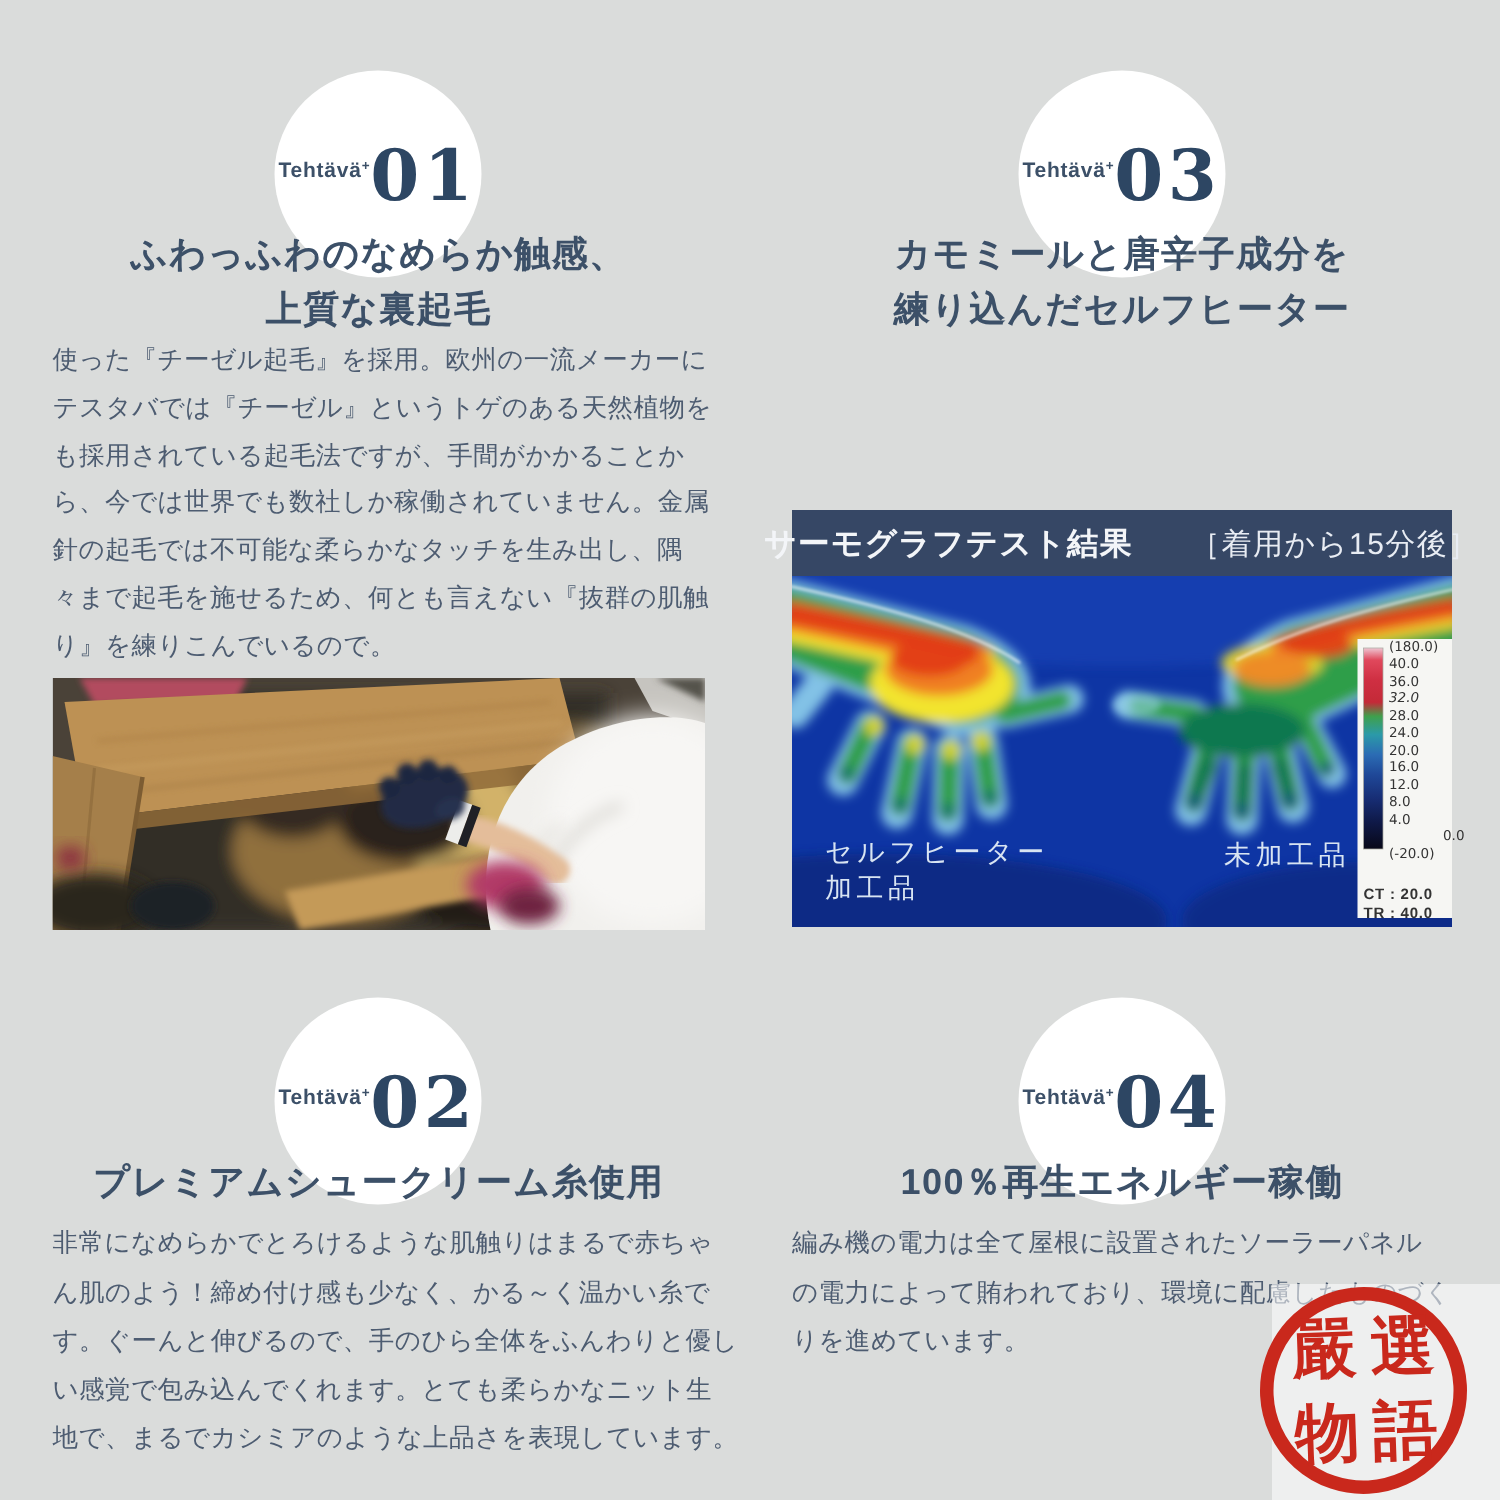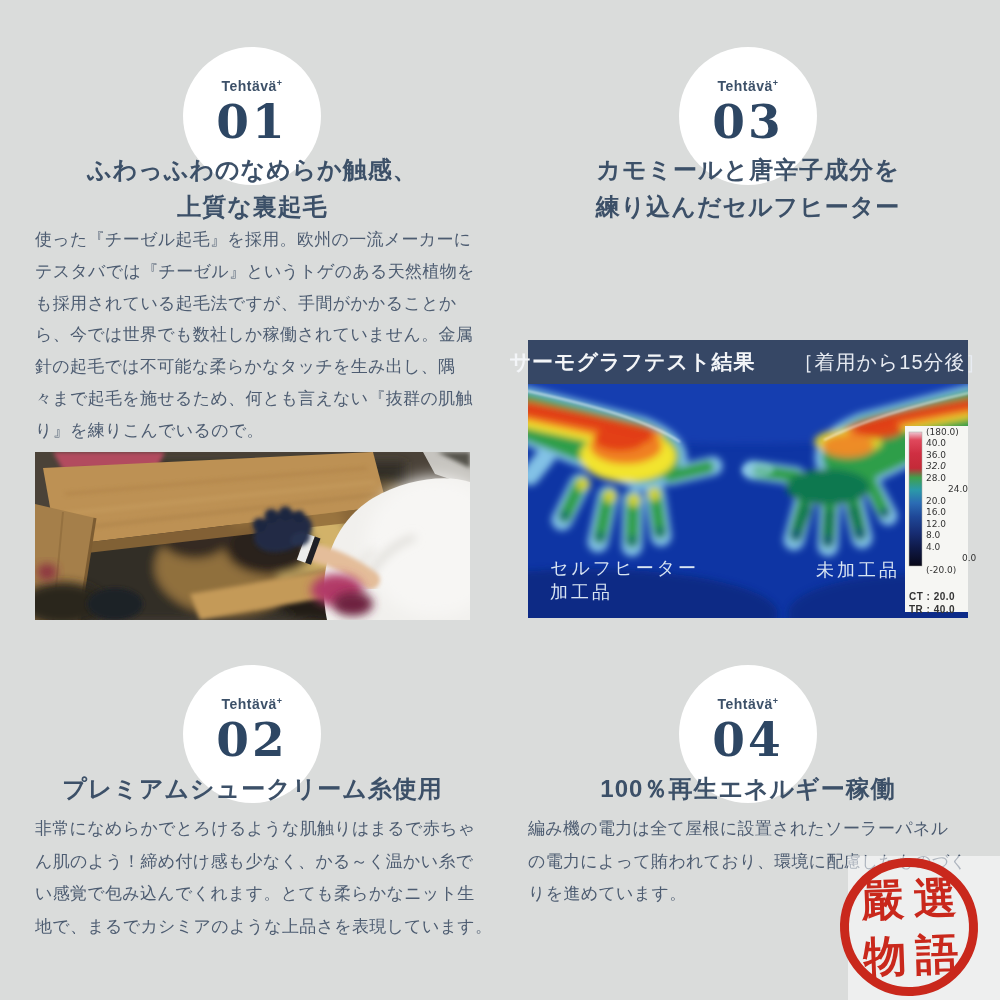--- a/index.html
+++ b/index.html
@@ -7,21 +7,21 @@
     width:1000px;height:1000px;overflow:hidden;
     background:#dadcdb;
     font-family:"Liberation Sans","DejaVu Sans",sans-serif;
     position:relative;
   }
   #canvas{position:absolute;left:0;top:0;width:1000px;height:1000px;}
 
   
   .badge{
     position:absolute;width:138px;height:138px;border-radius:50%;
-    background:#ffffff;display:flex;flex-direction:column;
+    background:#ffffff;display:flex;flex-direction:row;
     align-items:center;justify-content:center;z-index:1;
   }
   .brand{
     font-size:14px;font-weight:bold;color:#3c5068;letter-spacing:.5px;
     line-height:1;margin-top:-6px;
   }
   .brand .sup{font-size:9px;vertical-align:5px;font-weight:bold;}
   .num{
     font-family:"DejaVu Serif","Liberation Serif",serif;
     font-size:47px;font-weight:700;color:#2d4663;
@@ -286,21 +286,21 @@
 
       <rect x="377" y="42" width="63" height="186" fill="#f6f6f3"></rect>
       <rect x="381" y="48" width="13" height="134" fill="url(#thbar)" stroke="#a9a9a2" stroke-width=".5"></rect>
     </svg>
 
     <div class="scl" style="top:87px;">(180.0)</div>
     <div class="scl" style="top:98px;">40.0</div>
     <div class="scl" style="top:110px;">36.0</div>
     <div class="scl" style="top:121px;font-style:italic;">32.0</div>
     <div class="scl" style="top:133px;">28.0</div>
-    <div class="scl" style="top:144px;text-align:right;">24.0</div>
+    <div class="scl" style="top:144px;">24.0</div>
     <div class="scl" style="top:156px;">20.0</div>
     <div class="scl" style="top:167px;">16.0</div>
     <div class="scl" style="top:179px;">12.0</div>
     <div class="scl" style="top:190px;">8.0</div>
     <div class="scl" style="top:202px;">4.0</div>
     <div class="scl" style="top:213px;padding-left:36px;">0.0</div>
     <div class="scl" style="top:225px;">(-20.0)</div>
     <div class="sct" style="top:251px;">CT : 20.0</div>
     <div class="sct" style="top:264px;">TR : 40.0</div>
 
@@ -314,20 +314,21 @@
   <div class="badge" style="left:183px;top:665px;">
     <div class="brand"><span>Tehtävä</span><span class="sup">+</span></div>
     <div class="num">02</div>
   </div>
   <div class="heading" style="left:35px;top:770px;width:435px;">
     <div>プレミアムシュークリーム糸使用</div>
   </div>
   <div class="bodytext" style="left:35px;top:813px;line-height:32.5px;">
     <div>非常になめらかでとろけるような肌触りはまるで赤ちゃ</div>
     <div>ん肌のよう！締め付け感も少なく、かる～く温かい糸で</div>
+    <div>す。ぐーんと伸びるので、手のひら全体をふんわりと優し</div>
     <div>い感覚で包み込んでくれます。とても柔らかなニット生</div>
     <div>地で、まるでカシミアのような上品さを表現しています。</div>
   </div>
 
   <div class="badge" style="left:679px;top:665px;">
     <div class="brand"><span>Tehtävä</span><span class="sup">+</span></div>
     <div class="num">04</div>
   </div>
   <div class="heading" style="left:528px;top:770px;width:440px;">
     <div>100％再生エネルギー稼働</div>

